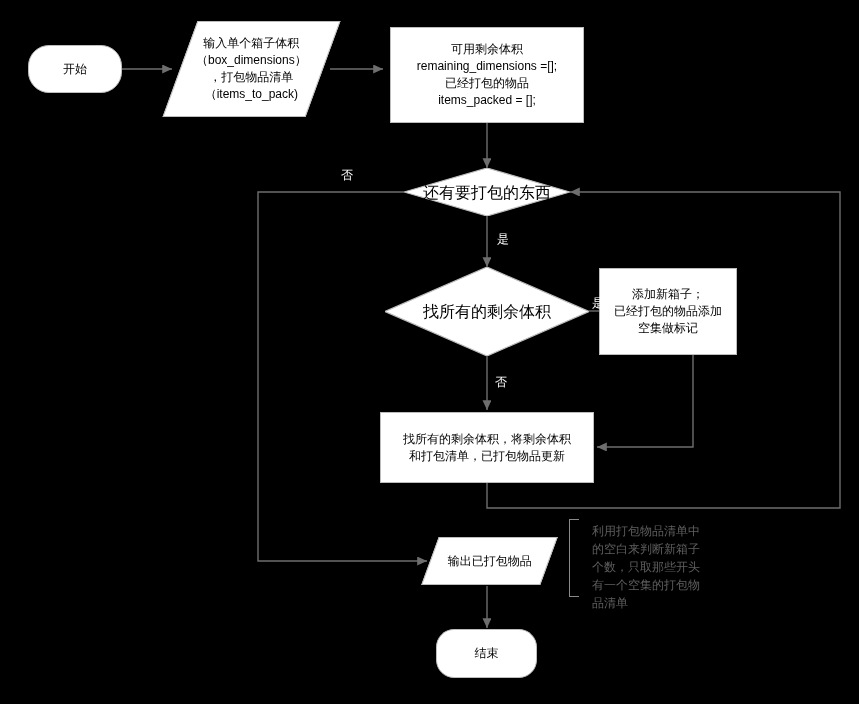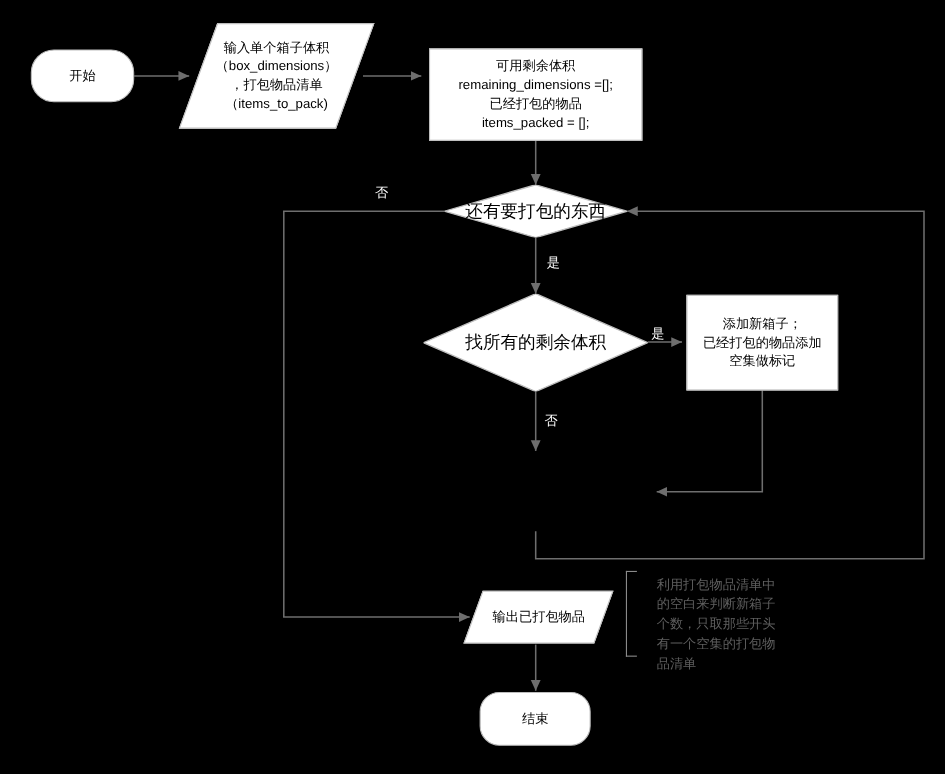--- a/index.html
+++ b/index.html
@@ -41,21 +41,21 @@
   .node.terminal {
     border-radius: 18px;
   }
   .node.process {
     border-radius: 0;
   }
   .node.note {
     background: transparent;
     border: none;
     color: #5f5f5f;
-    justify-content: flex-end;
+    justify-content: center;
     text-align: left;
     font-size: 12px;
     line-height: 18px;
   }
   .note-bracket {
     position: absolute;
     border-left: 1px solid #8a8a8a;
     border-top: 1px solid #8a8a8a;
     border-bottom: 1px solid #8a8a8a;
     width: 10px;
@@ -152,47 +152,51 @@
     <span>开始</span>
   </div>
 
   <div class="parallelogram" style="left:180px; top:21px; width:143px; height:96px;">
     <span>输入单个箱子体积
 （box_dimensions）
 ，打包物品清单
 （items_to_pack)</span>
   </div>
 
-  <div class="node process" style="left:390px; top:27px; width:194px; height:84px;margin-top:17px;">
+  <div class="node process" style="left:390px; top:27px; width:194px; height:96px;">
     <span>可用剩余体积
 remaining_dimensions =[];
 已经打包的物品
 items_packed = [];</span>
   </div>
 
   <div class="diamond-wrap" style="left:404px; top:168px; width:166px; height:48px;">
     <svg class="diamond-shape" viewBox="0 0 166 48" preserveAspectRatio="none">
       <polygon points="83,0 166,24 83,48 0,24" fill="#ffffff" stroke="#bdbdbd" stroke-width="1.2"></polygon>
     </svg>
     <div class="diamond-label">还有要打包的东西</div>
   </div>
 
   <div class="diamond-wrap" style="left:385px; top:267px; width:204px; height:89px;">
     <svg class="diamond-shape" viewBox="0 0 204 89" preserveAspectRatio="none">
       <polygon points="102,0 204,44.5 102,89 0,44.5" fill="#ffffff" stroke="#bdbdbd" stroke-width="1.2"></polygon>
     </svg>
     <div class="diamond-label">找所有的剩余体积</div>
   </div>
 
-  <div class="node process" style="left:624px; top:268px; width:138px; height:87px;">
+  <div class="node process" style="left:599px; top:268px; width:138px; height:87px;">
     <span>添加新箱子；
 已经打包的物品添加
 空集做标记</span>
   </div>
 
+  <div class="node process" style="left:380px; top:412px; width:214px; height:71px;">
+    <span>找所有的剩余体积，将剩余体积
+和打包清单，已打包物品更新</span>
+  </div>
 
   <div class="parallelogram" style="left:430px; top:537px; width:119px; height:48px;">
     <span>输出已打包物品</span>
   </div>
 
   <div class="node terminal" style="left:436px; top:629px; width:101px; height:49px;">
     <span>结束</span>
   </div>
 
   <div class="note-bracket" style="left:569px; top:519px; height:78px;"></div>

